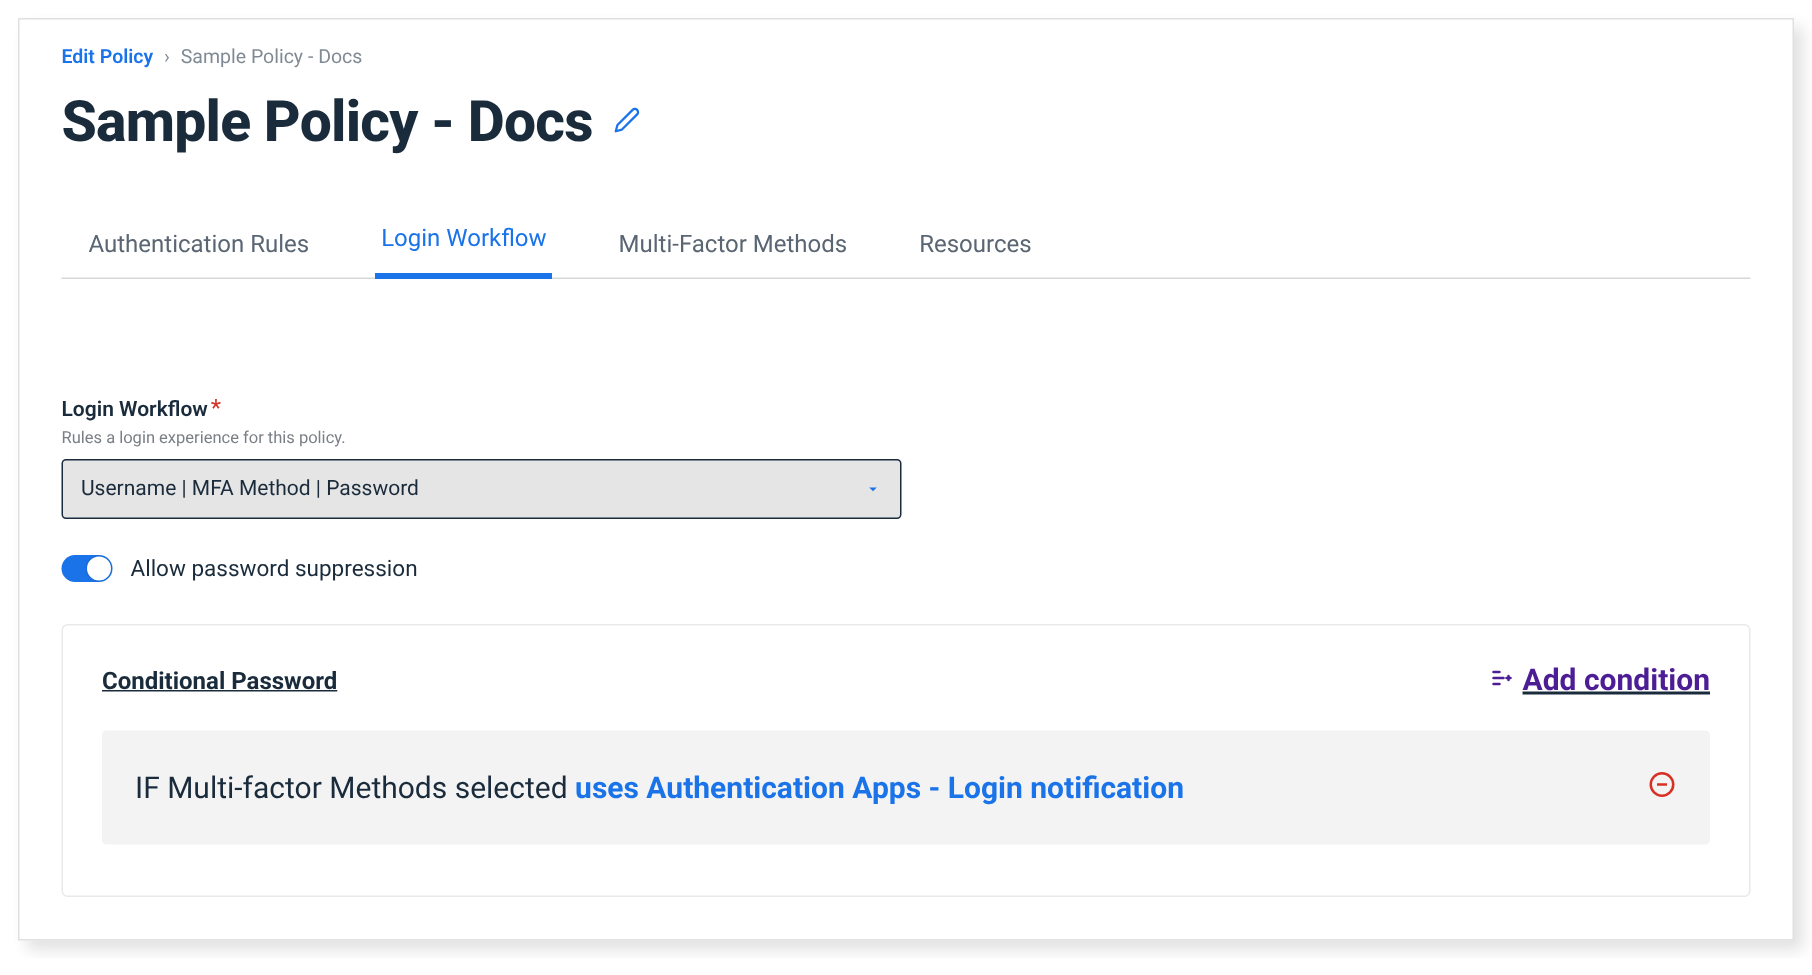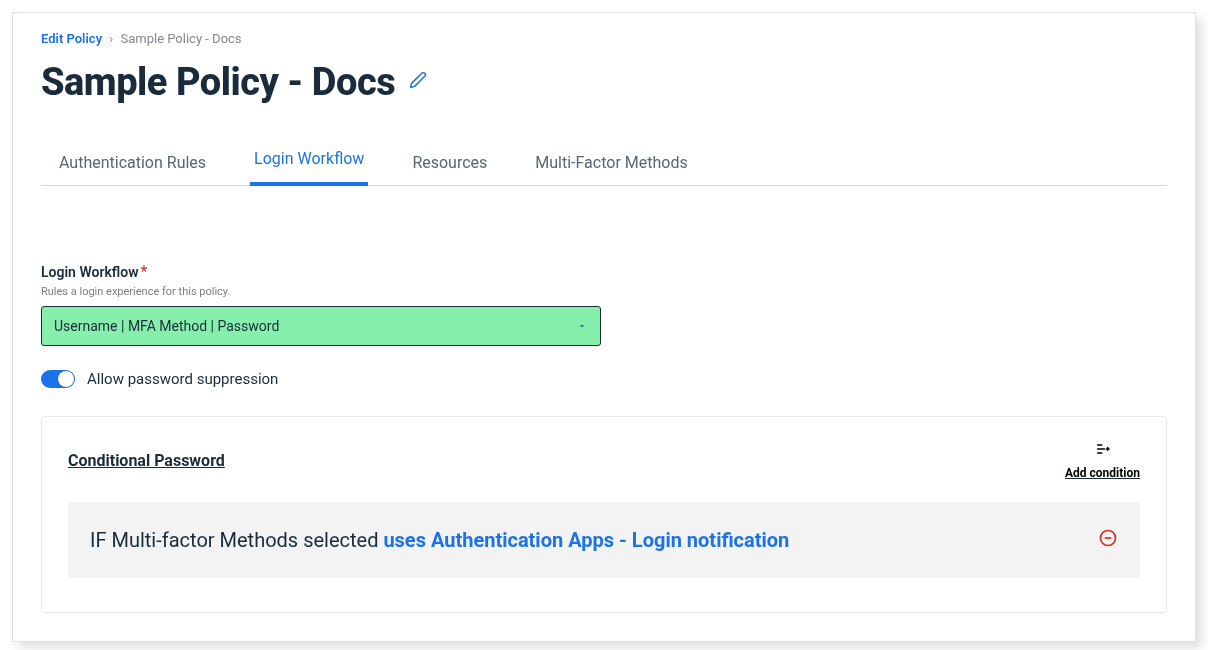--- a/index.html
+++ b/index.html
@@ -90,21 +90,21 @@
     .select-wrapper {
       width: 560px;
       border: 1px solid #1a2b3c;
       border-radius: 3px;
       height: 40px;
       display: flex;
       align-items: center;
       padding: 0 12px;
       justify-content: space-between;
       cursor: pointer;
-      background: #86efac;
+      background: #e5e5e5;
     }
     .select-text {
       font-size: 14px;
       color: #1a2b3c;
     }
     .caret-down {
       color: #1a73e8;
     }
     .toggle-row {
       display: flex;
@@ -149,25 +149,24 @@
     }
     .card-title {
       font-size: 16px;
       font-weight: 700;
       color: #1a2b3c;
     }
     .add-condition {
       display: flex;
       align-items: center;
       gap: 6px;
-      color: #000000;
+      color: #4c1d95;
       font-weight: 700;
-      font-size: 12px;
-      cursor: pointer;
-      flex-direction: column;
+      font-size: 20px;
+      cursor: pointer;
     }
     .condition-row {
       background: #f3f3f3;
       border-radius: 3px;
       padding: 26px 22px;
       display: flex;
       align-items: center;
       justify-content: space-between;
     }
     .condition-text {
@@ -201,22 +200,22 @@
     <span class="edit-icon">
       <svg width="18" height="18" viewBox="0 0 24 24" fill="none" stroke="currentColor" stroke-width="2" stroke-linecap="round" stroke-linejoin="round">
         <path d="M17 3a2.8 2.8 0 0 1 4 4L7.5 20.5 2 22l1.5-5.5L17 3z"></path>
       </svg>
     </span>
   </div>
 
   <div class="tabs">
     <div class="tab">Authentication Rules</div>
     <div class="tab active">Login Workflow</div>
+    <div class="tab">Multi-Factor Methods</div>
     <div class="tab">Resources</div>
-    <div class="tab">Multi-Factor Methods</div>
   </div>
 
   <div class="content">
 
     <div>
       <div>
         <span class="field-label">Login Workflow</span><span class="req">*</span>
       </div>
       <div class="field-help">Rules a login experience for this policy.</div>
       <div class="select-wrapper">

